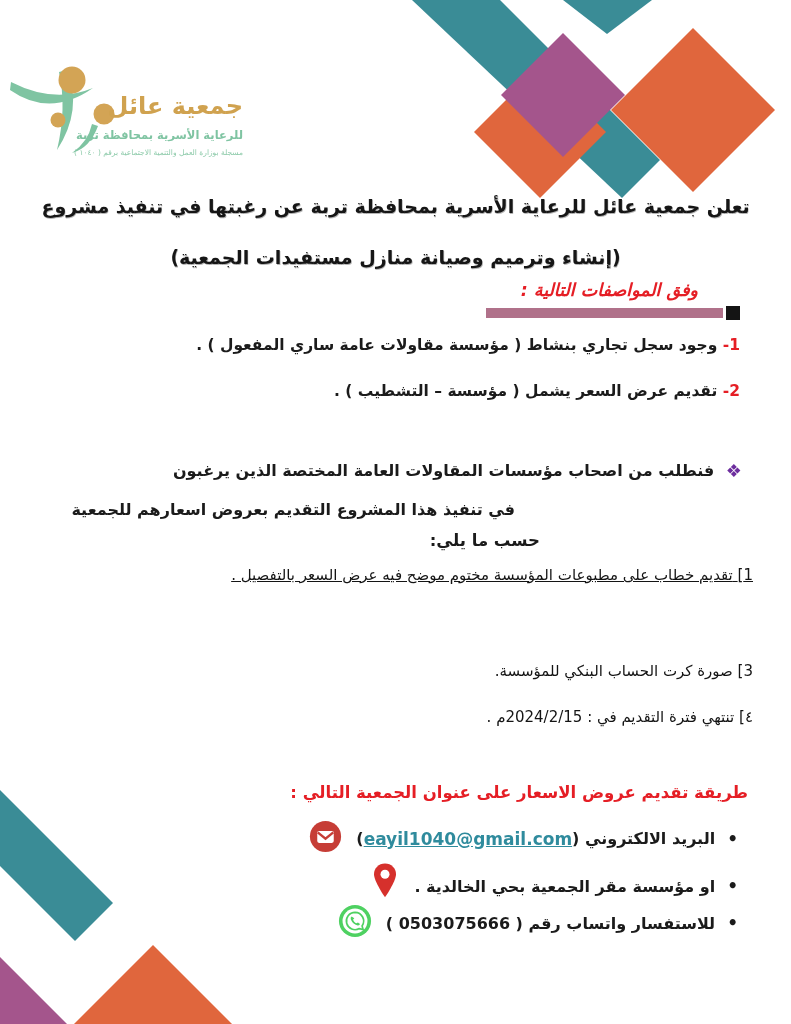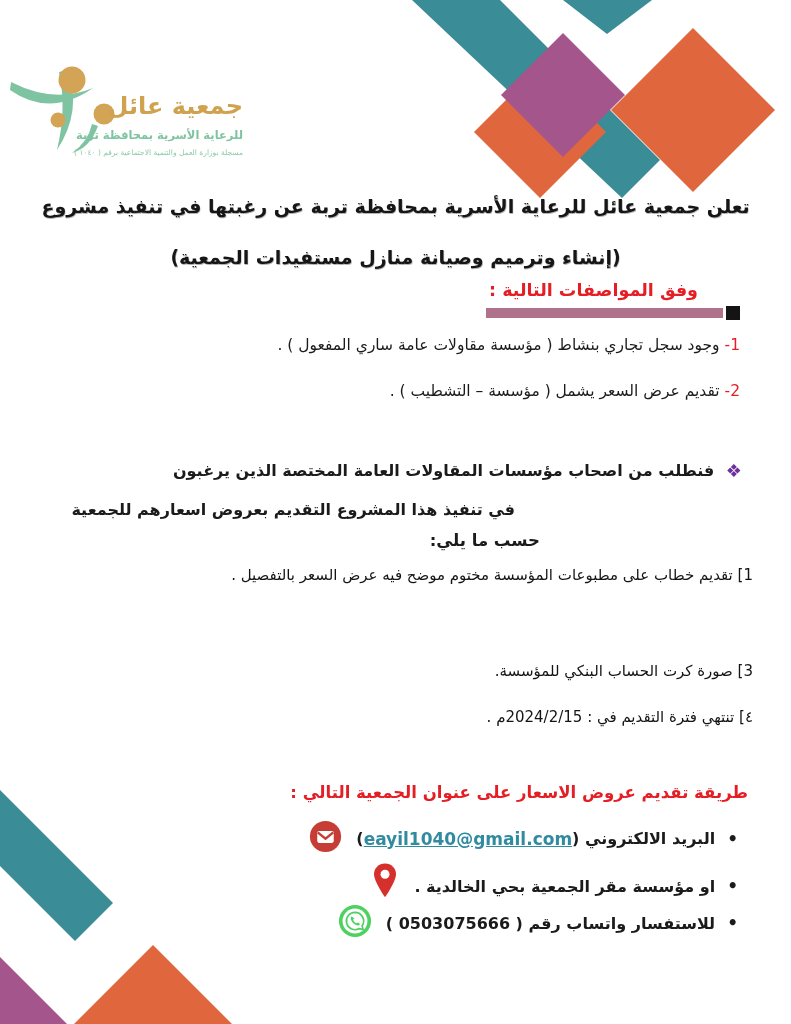--- a/index.html
+++ b/index.html
@@ -14,37 +14,37 @@
   
   .logo-fig{position:absolute;left:10px;top:58px;width:105px;height:95px;}
   .org-name{position:absolute;right:548px;top:92px;font-size:24px;font-weight:700;color:#d0a24f;direction:rtl;white-space:nowrap;}
   .tagline{position:absolute;right:548px;top:128px;font-size:11.5px;font-weight:700;color:#7fc4a2;direction:rtl;white-space:nowrap;}
   .registration{position:absolute;right:548px;top:148px;font-size:7.5px;color:#8ccaa9;direction:rtl;white-space:nowrap;}
   
   .title-line{position:absolute;left:0;width:100%;text-align:center;font-size:19px;font-weight:700;color:#161616;direction:rtl;white-space:nowrap;text-shadow:0.6px 0.6px 0 rgba(90,90,90,.45);}
   .t1{top:195px;} .t2{top:246px;}
   
   .h-red{color:#e51e25;font-weight:700;}
-  .specs-heading{position:absolute;right:93px;top:280px;font-size:17.5px;}
+  .specs-heading{position:absolute;right:93px;top:280px;font-size:17.5px;font-style:italic;}
   .bar-row{position:absolute;right:51px;top:306px;display:flex;align-items:center;gap:3px;}
   .bar{width:237px;height:10px;background:#b0718a;}
   .bar-square{width:14px;height:14px;background:#141414;}
   
-  .spec-item{position:absolute;right:51px;font-size:15.5px;font-weight:400;color:#1b1b1b;}
+  .spec-item{position:absolute;right:51px;font-size:15.5px;font-weight:700;color:#1b1b1b;}
   .s1{top:336px;} .s2{top:382px;}
   .marker-red{color:#e51e25;}
   
   .para-line{position:absolute;font-size:16px;font-weight:700;color:#1b1b1b;}
   .p1{right:49px;top:460px;}
   .p2{right:276px;top:500px;}
   .p3{right:251px;top:531px;font-size:16.5px;}
   .diamond-bullet{color:#6d2e9e;font-size:18px;margin-left:6px;vertical-align:-1px;}
   
   .req-item{position:absolute;right:38px;font-size:15px;font-weight:400;color:#141414;}
-  .r1{top:566px;} .r2{top:617px;} .r3{top:662px;} .r4{top:708px;text-align:right;}
+  .r1{top:566px;text-decoration:underline;} .r2{top:617px;} .r3{top:662px;} .r4{top:708px;text-align:right;}
   
   .submit-heading{position:absolute;right:43px;top:783px;font-size:16.5px;}
   .bullet-row{position:absolute;right:53px;font-size:16px;font-weight:700;color:#1b1b1b;display:flex;align-items:center;direction:rtl;}
   .b1{top:820px;} .b2{top:862px;} .b3{top:904px;}
   .bullet-dot{margin-left:12px;font-size:17px;}
   .email-link{color:#2f8b9d;font-weight:700;font-size:17px;text-decoration:underline;direction:ltr;unicode-bidi:embed;cursor:pointer;}
   .row-icon{margin-right:14px;margin-left:4px;flex:0 0 auto;display:inline-block;}
   .pin-lift{margin-bottom:6px;}
 </style>
 </head>

